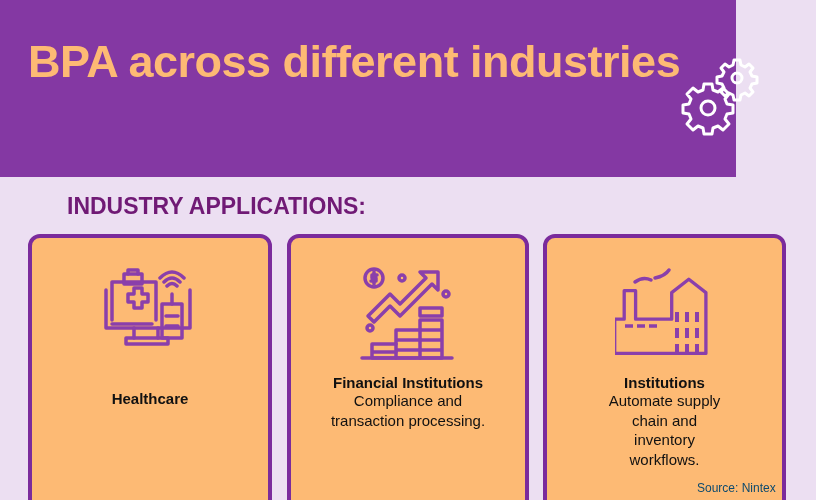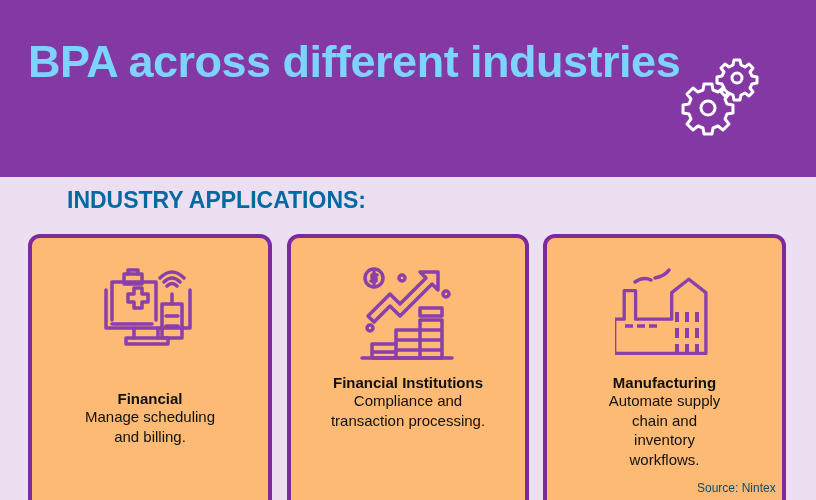--- a/index.html
+++ b/index.html
@@ -1,21 +1,21 @@
 <!DOCTYPE html>
 <html><head>
 <meta charset="utf-8">
 <style>
 *{box-sizing:border-box;margin:0;padding:0}
 body{width:816px;height:500px;background:#ecdff2;font-family:"Liberation Sans",sans-serif;position:relative;overflow:hidden}
-.header{position:absolute;left:0;top:0;width:816px;height:177px;background:#8438a3;color:#7dd3fc}
+.header{position:absolute;left:0;top:0;width:736px;height:177px;background:#8438a3;color:#fdba74}
 .title{position:absolute;left:28px;top:36px;font-size:45px;font-weight:bold;letter-spacing:-0.5px;white-space:nowrap}
 .subtitle{position:absolute;left:28px;top:96px;font-size:17.5px;line-height:22px;width:640px}
 .gears{position:absolute;left:680px;top:54px;width:90px;height:86px}
-.section{position:absolute;left:67px;top:187px;font-size:23px;font-weight:bold;color:#0369a1}
+.section{position:absolute;left:67px;top:193px;font-size:23px;font-weight:bold;color:#701a75}
 .card{position:absolute;top:234px;height:293px;background:#fdba74;border:4px solid #7b2b9c;border-radius:12px;text-align:center}
 .card svg{position:absolute;left:50%;transform:translateX(-50%)}
 .card .name{font-weight:bold;font-size:15px;color:#111}
 .card .desc{font-size:15px;color:#111;line-height:19.5px}
 .txt{position:absolute;left:0;right:0}
 .source{position:absolute;left:697px;top:481px;font-size:12px;color:#0c4a6e}
 </style>
 </head>
 <body>
 
@@ -40,22 +40,21 @@
       <rect x="24" y="10" width="18" height="10"></rect>
       <path d="M28 10 v-4 h10 v4"></path>
     <path d="M28 30 h6 v-6 h8 v6 h6 v8 h-6 v6 h-8 v-6 h-6 z"></path>
       <path d="M12 60 h40"></path>
     <rect x="62" y="40" width="20" height="34"></rect>
       <path d="M66 52 h12 M66 62 h12"></path>
       <path d="M72 40 v-10"></path>
     <path d="M64 18 q8-8 16 0 M67 22 q5-5 10 0 M60 14 q12-12 24 0"></path>
   </svg>
   <div class="txt" style="top:152px">
-    <div class="name">Financial</div>
-    <div class="desc" style="padding:0 40px">Manage scheduling and billing.</div>
+    <div class="name">Healthcare</div>
   </div>
 </div>
 
 <div class="card" style="left:287px;width:242px">
   <svg style="top:26px" width="100" height="96" viewBox="0 0 100 96" fill="none" stroke="#8a3fab" stroke-width="3.5" stroke-linecap="round" stroke-linejoin="round">
     <circle cx="16" cy="14" r="9"></circle>
       <path d="M16 8 v12 M19 11 h-5 v3 h4 v3 h-5"></path>
     <path d="M10 52 l22-22 10 10 26-26 -6-6 h18 v18 l-6-6 -32 32 -10-10 -16 16 z"></path>
     <circle cx="44" cy="14" r="3"></circle>
       <circle cx="88" cy="30" r="3"></circle>
@@ -73,18 +72,18 @@
 </div>
 
 <div class="card" style="left:543px;width:243px">
   <svg style="top:28px" width="100" height="96" viewBox="0 0 100 96" fill="none" stroke="#8a3fab" stroke-width="3.5" stroke-linejoin="round">
     <path d="M6 92 v-36 h10 v-30 h12 v30 h38 v-28 l18-14 18 14 v64 z" transform="translate(-6,0) scale(.95)"></path>
     <path d="M20 16 q8-6 16-2 M40 12 q10-2 14-8" stroke-linecap="round"></path>
     <path d="M10 60 h36" stroke-dasharray="8 4"></path>
     <path d="M62 46 v10 M72 46 v10 M82 46 v10 M62 62 v10 M72 62 v10 M82 62 v10 M62 78 v10 M72 78 v10 M82 78 v10" stroke-width="4"></path>
   </svg>
   <div class="txt" style="top:136px">
-    <div class="name">Manufacturing</div>
+    <div class="name">Institutions</div>
     <div class="desc" style="padding:0 56px">Automate supply chain and inventory workflows.</div>
   </div>
 </div>
 
 <div class="source">Source: Nintex</div>
 
 </body></html>

